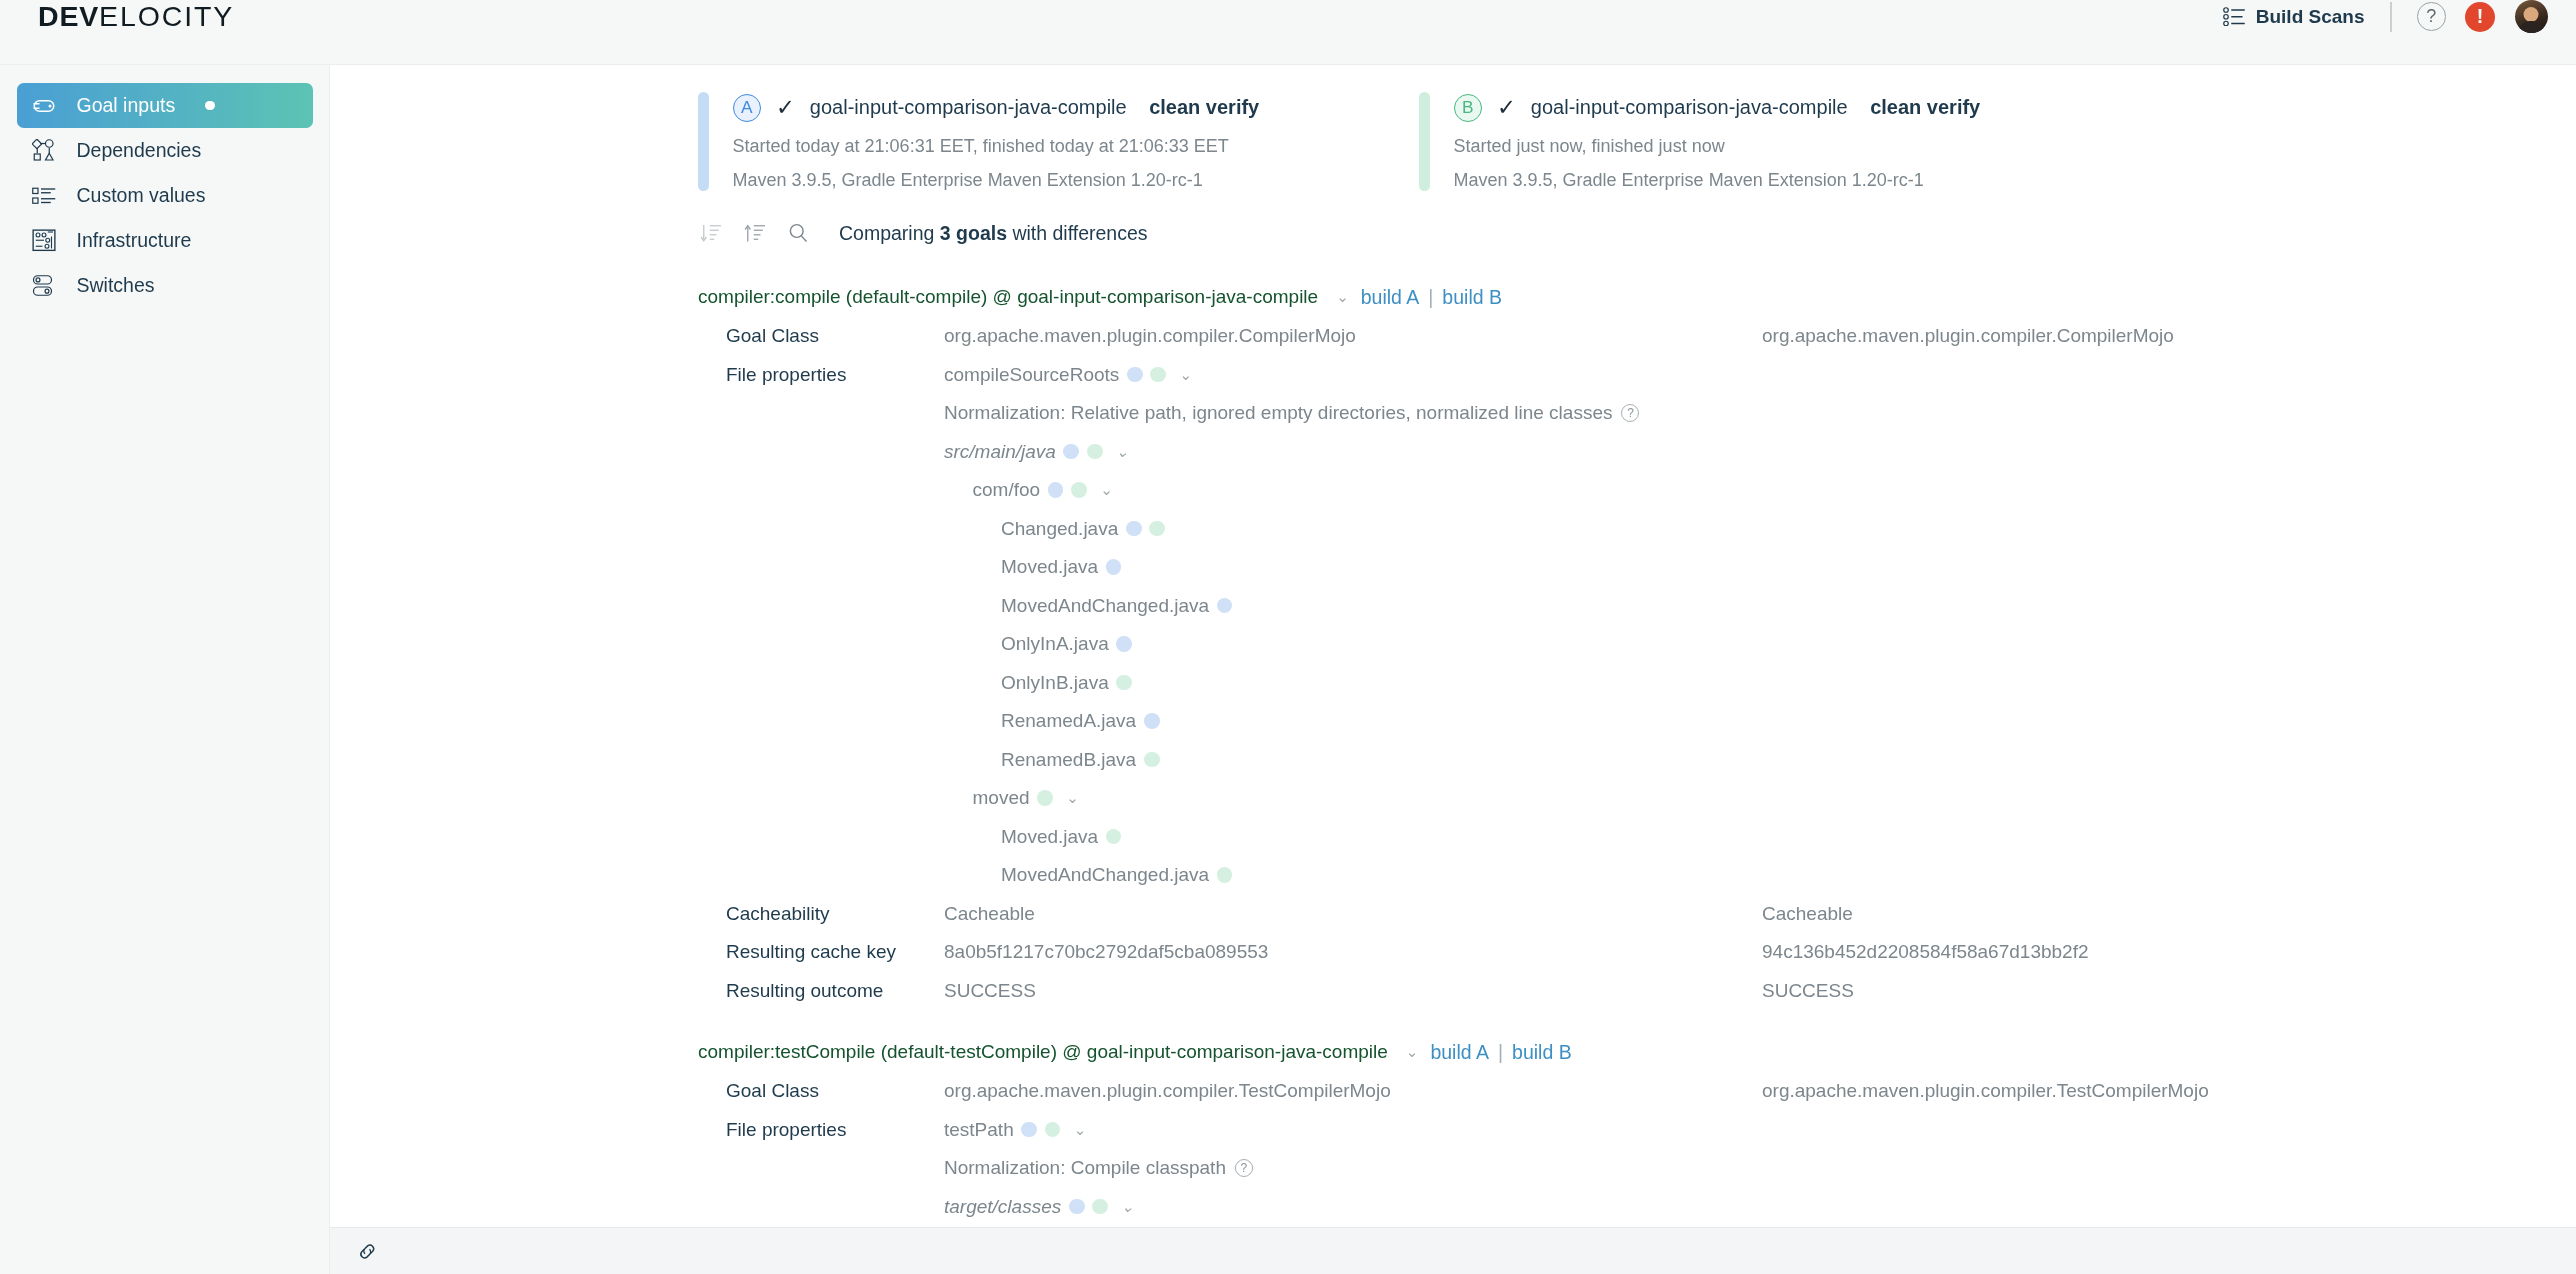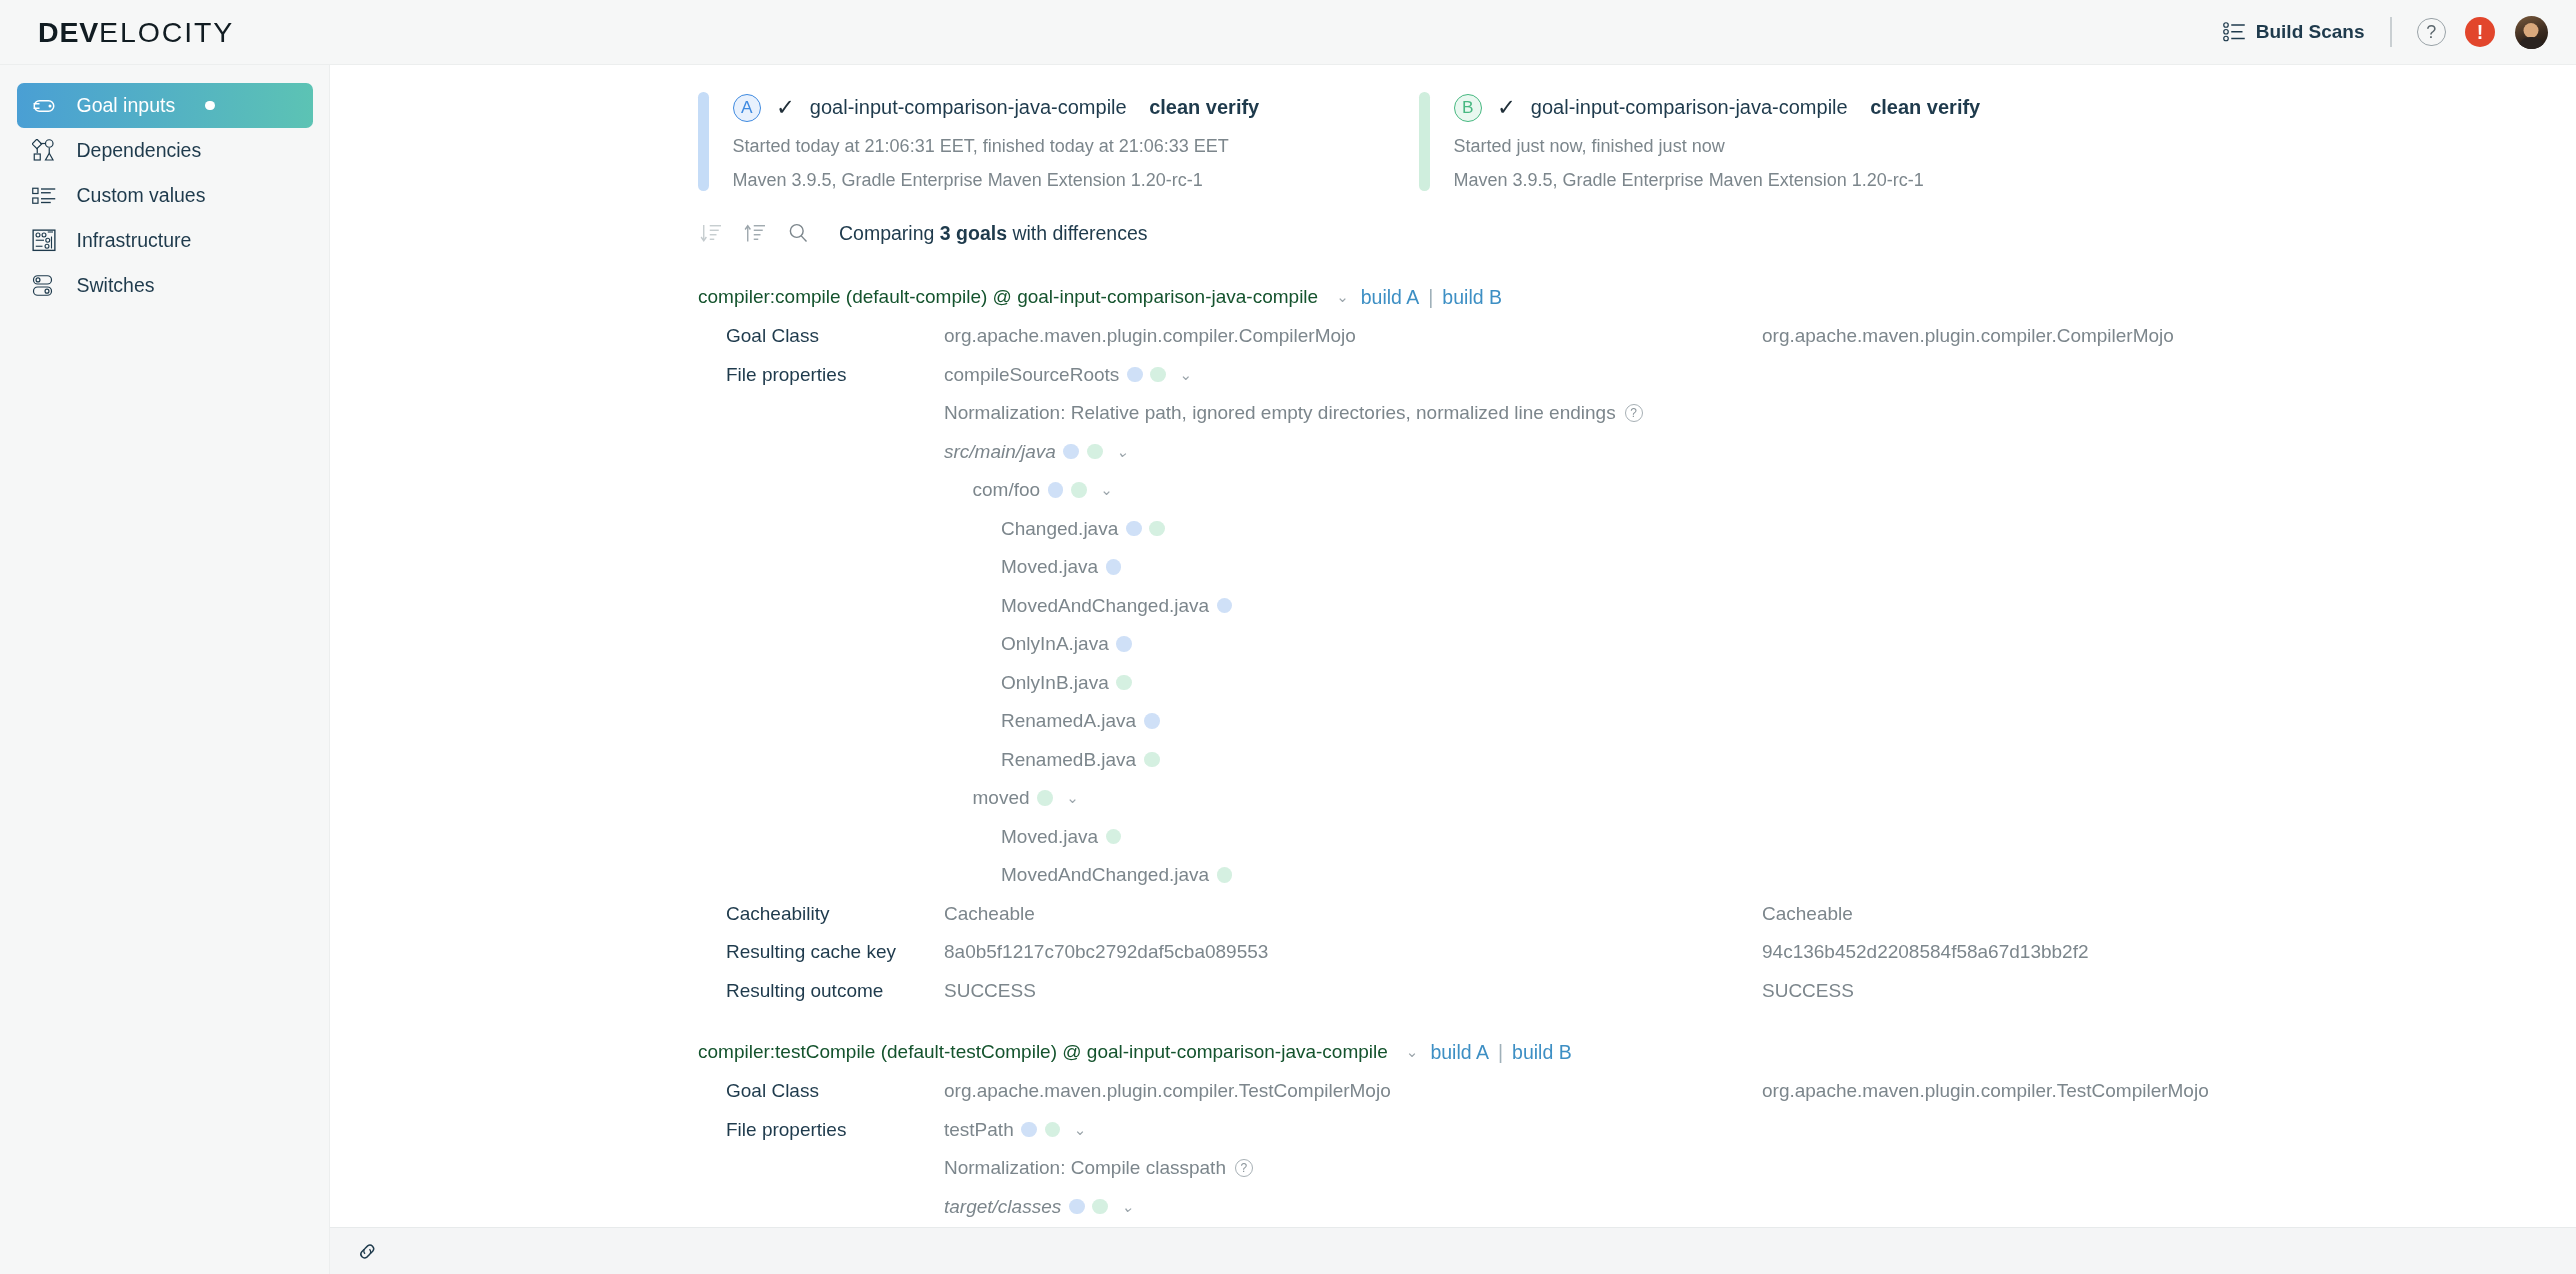--- a/index.html
+++ b/index.html
@@ -9,21 +9,21 @@
     background: #ffffff;
     color: #1e3a4c;
     overflow: hidden;
   }
   .app { width: 2576px; height: 1274px; display: flex; flex-direction: column; }
 
   
   .header {
     height: 65px; min-height: 65px;
     background: #f6f7f7;
-    display: flex; align-items: center;
+    display: flex; align-items: flex-start;
     padding: 0 28.5px 0 38px;
     border-bottom: 0.8px solid #eceeee;
   }
   .logo { display: flex; align-items: baseline; letter-spacing: 1.5px; }
   .logo-dev { font-size: 28.5px; font-weight: 700; color: #111c22; letter-spacing: 0.8px; }
   .logo-rest { font-size: 28.5px; font-weight: 300; color: #111c22; letter-spacing: 1.9px; }
   .header-spacer { flex: 1; }
   .header-right { display: flex; align-items: center; gap: 19.5px; }
   .build-scans { display: flex; align-items: center; gap: 10.5px; cursor: pointer; }
   .build-scans-label { font-size: 19px; font-weight: 600; color: #1e3a4c; }
@@ -353,21 +353,21 @@
               <span class="dot a"></span>
               <span class="dot b"></span>
               <span class="chev">⌄</span>
             </span>
           </div>
         </div>
 
         <div class="tree-row">
           <div class="tree-pad"></div>
           <div class="norm">
-            <span>Normalization: Relative path, ignored empty directories, normalized line endings</span>
+            <span>Normalization: Relative path, ignored empty directories, normalized line classes</span>
             <span class="help-sm">?</span>
           </div>
         </div>
 
         <div class="tree-row">
           <div class="tree-pad"></div>
           <div class="tree-item indent-1">
             <span class="tree-name">src/main/java</span>
             <span class="dot a"></span>
             <span class="dot b"></span>

